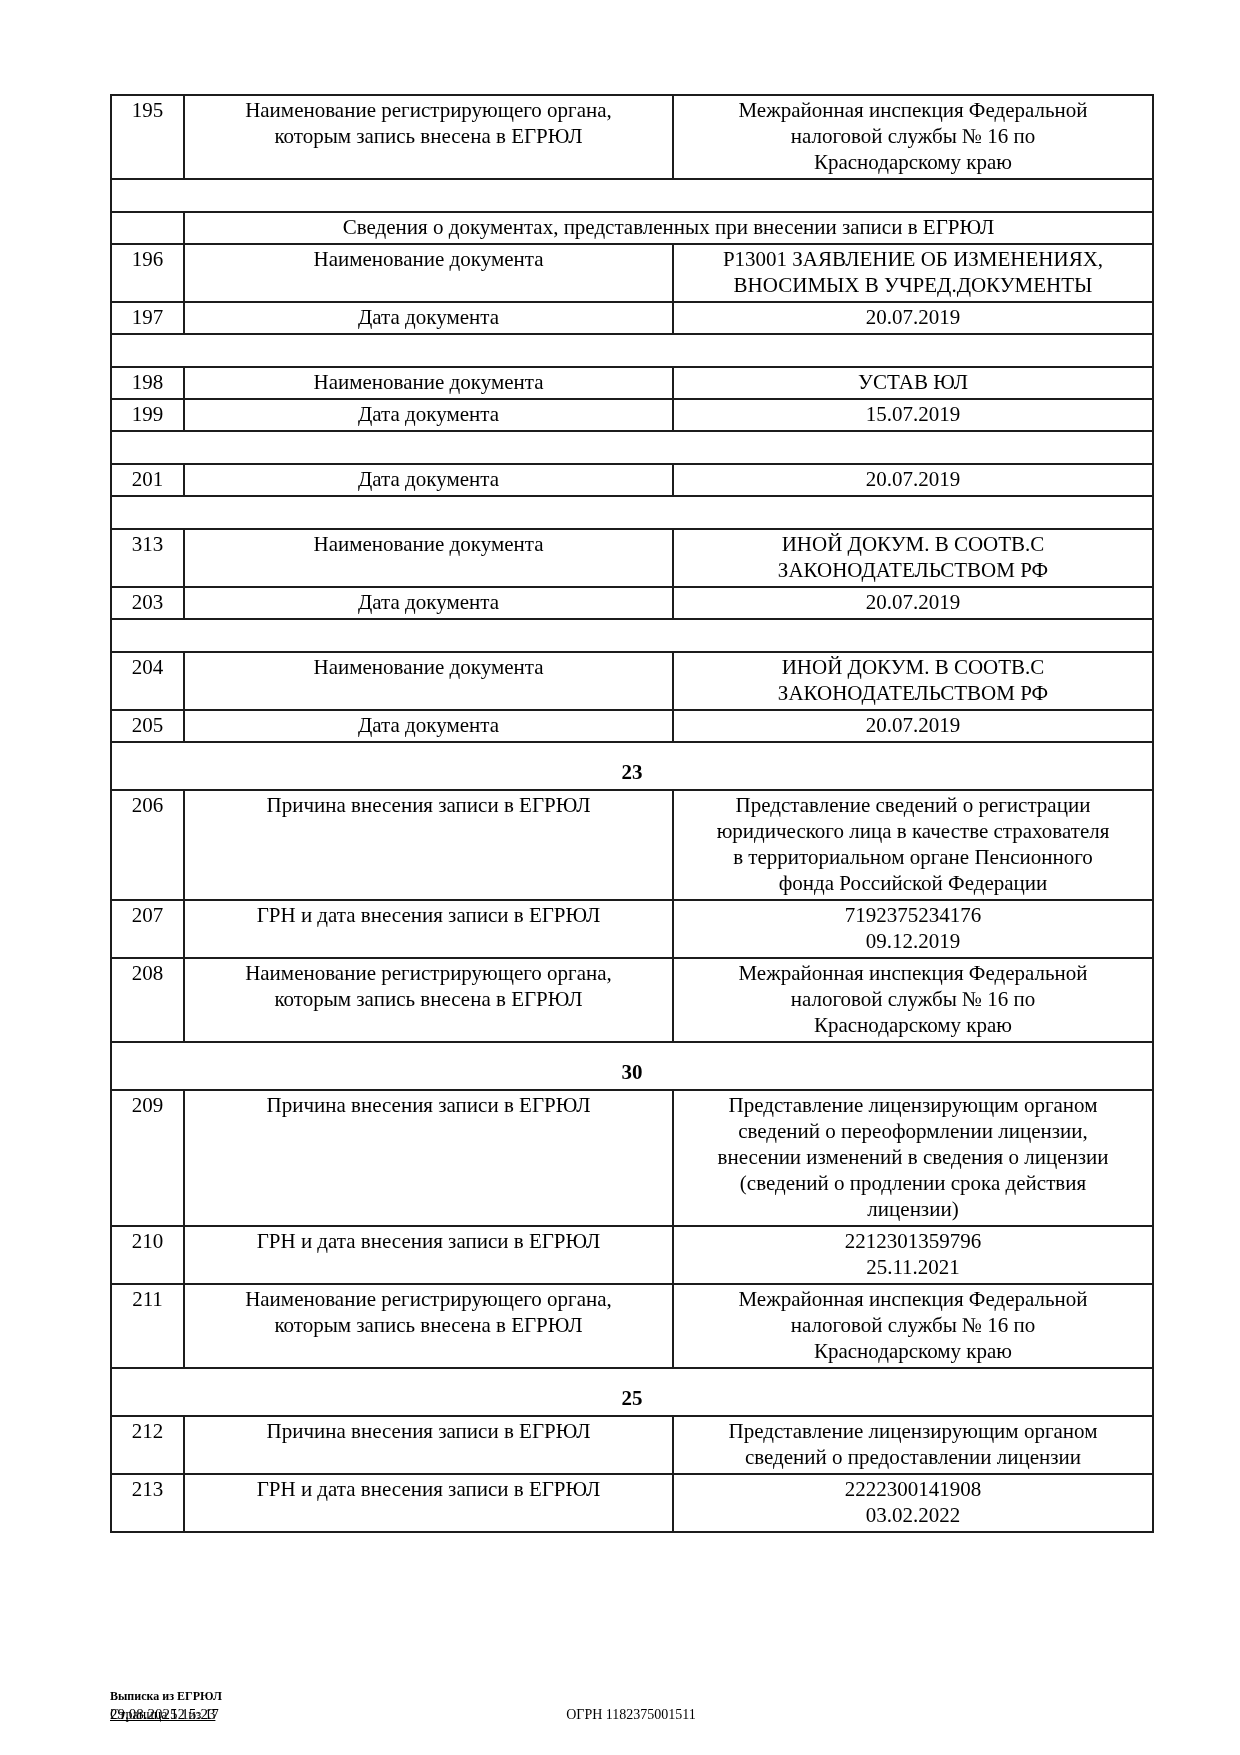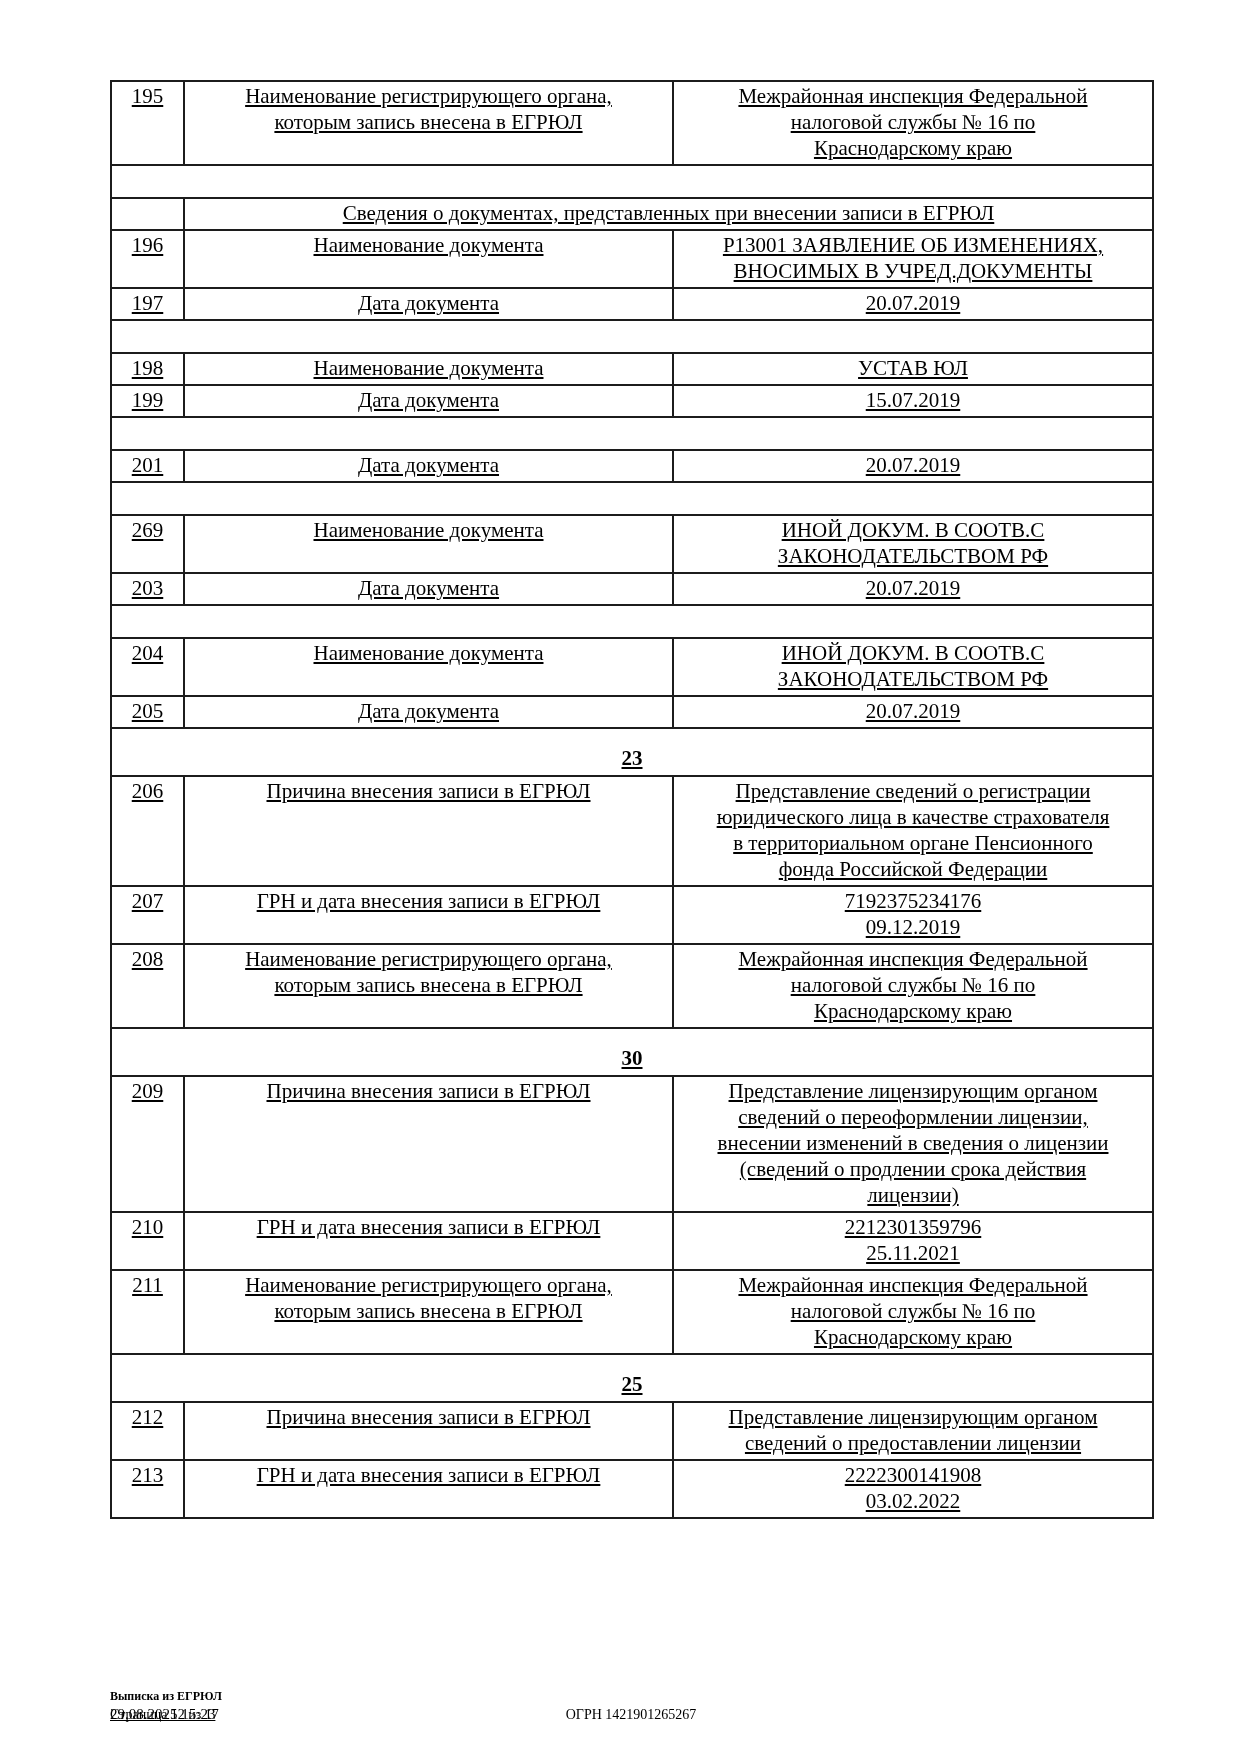--- a/index.html
+++ b/index.html
@@ -6,25 +6,24 @@
   body {
     width: 1240px; height: 1755px;
     background: #ffffff;
     position: relative;
     font-family: "Liberation Serif", serif;
     color: #000;
     overflow: hidden;
   }
   table.egrul {
     position: absolute;
-    left: 110px; top: 80px;
+    left: 110px; top: 94px;
     width: 1042px;
     border-collapse: collapse;
     table-layout: fixed;
-    text-decoration: underline;
   }
   table.egrul td {
     border: 2px solid #1c1c1c;
     vertical-align: top;
     font-size: 21px;
     line-height: 26px;
     padding: 1px 6px 3px 6px;
     overflow: hidden;
   }
   td.num { text-align: center; padding-left: 2px; padding-right: 2px; }
@@ -113,21 +112,21 @@
       </tr>
     <tr>
       <td class="num">201</td>
       <td class="lbl">Дата документа</td>
       <td class="val">20.07.2019</td>
     </tr>
     <tr class="spacer">
         <td colspan="3"></td>
       </tr>
     <tr>
-      <td class="num">269</td>
+      <td class="num">313</td>
       <td class="lbl">Наименование документа</td>
       <td class="val">ИНОЙ ДОКУМ. В СООТВ.С
 ЗАКОНОДАТЕЛЬСТВОМ РФ</td>
     </tr>
     <tr>
       <td class="num">203</td>
       <td class="lbl">Дата документа</td>
       <td class="val">20.07.2019</td>
     </tr>
     <tr class="spacer">
@@ -208,14 +207,14 @@
       <td class="num">213</td>
       <td class="lbl">ГРН и дата внесения записи в ЕГРЮЛ</td>
       <td class="val">2222300141908
 03.02.2022</td>
     </tr>
   </tbody>
 </table>
 
 <div class="footer-title">Выписка из ЕГРЮЛ</div>
 <div class="footer-datetime">29.08.2025 15:23</div>
-<div class="footer-ogrn">ОГРН 1421901265267</div>
+<div class="footer-ogrn">ОГРН 1182375001511</div>
 <div class="footer-page">Страница 12 из 17</div>
 
 </body></html>

